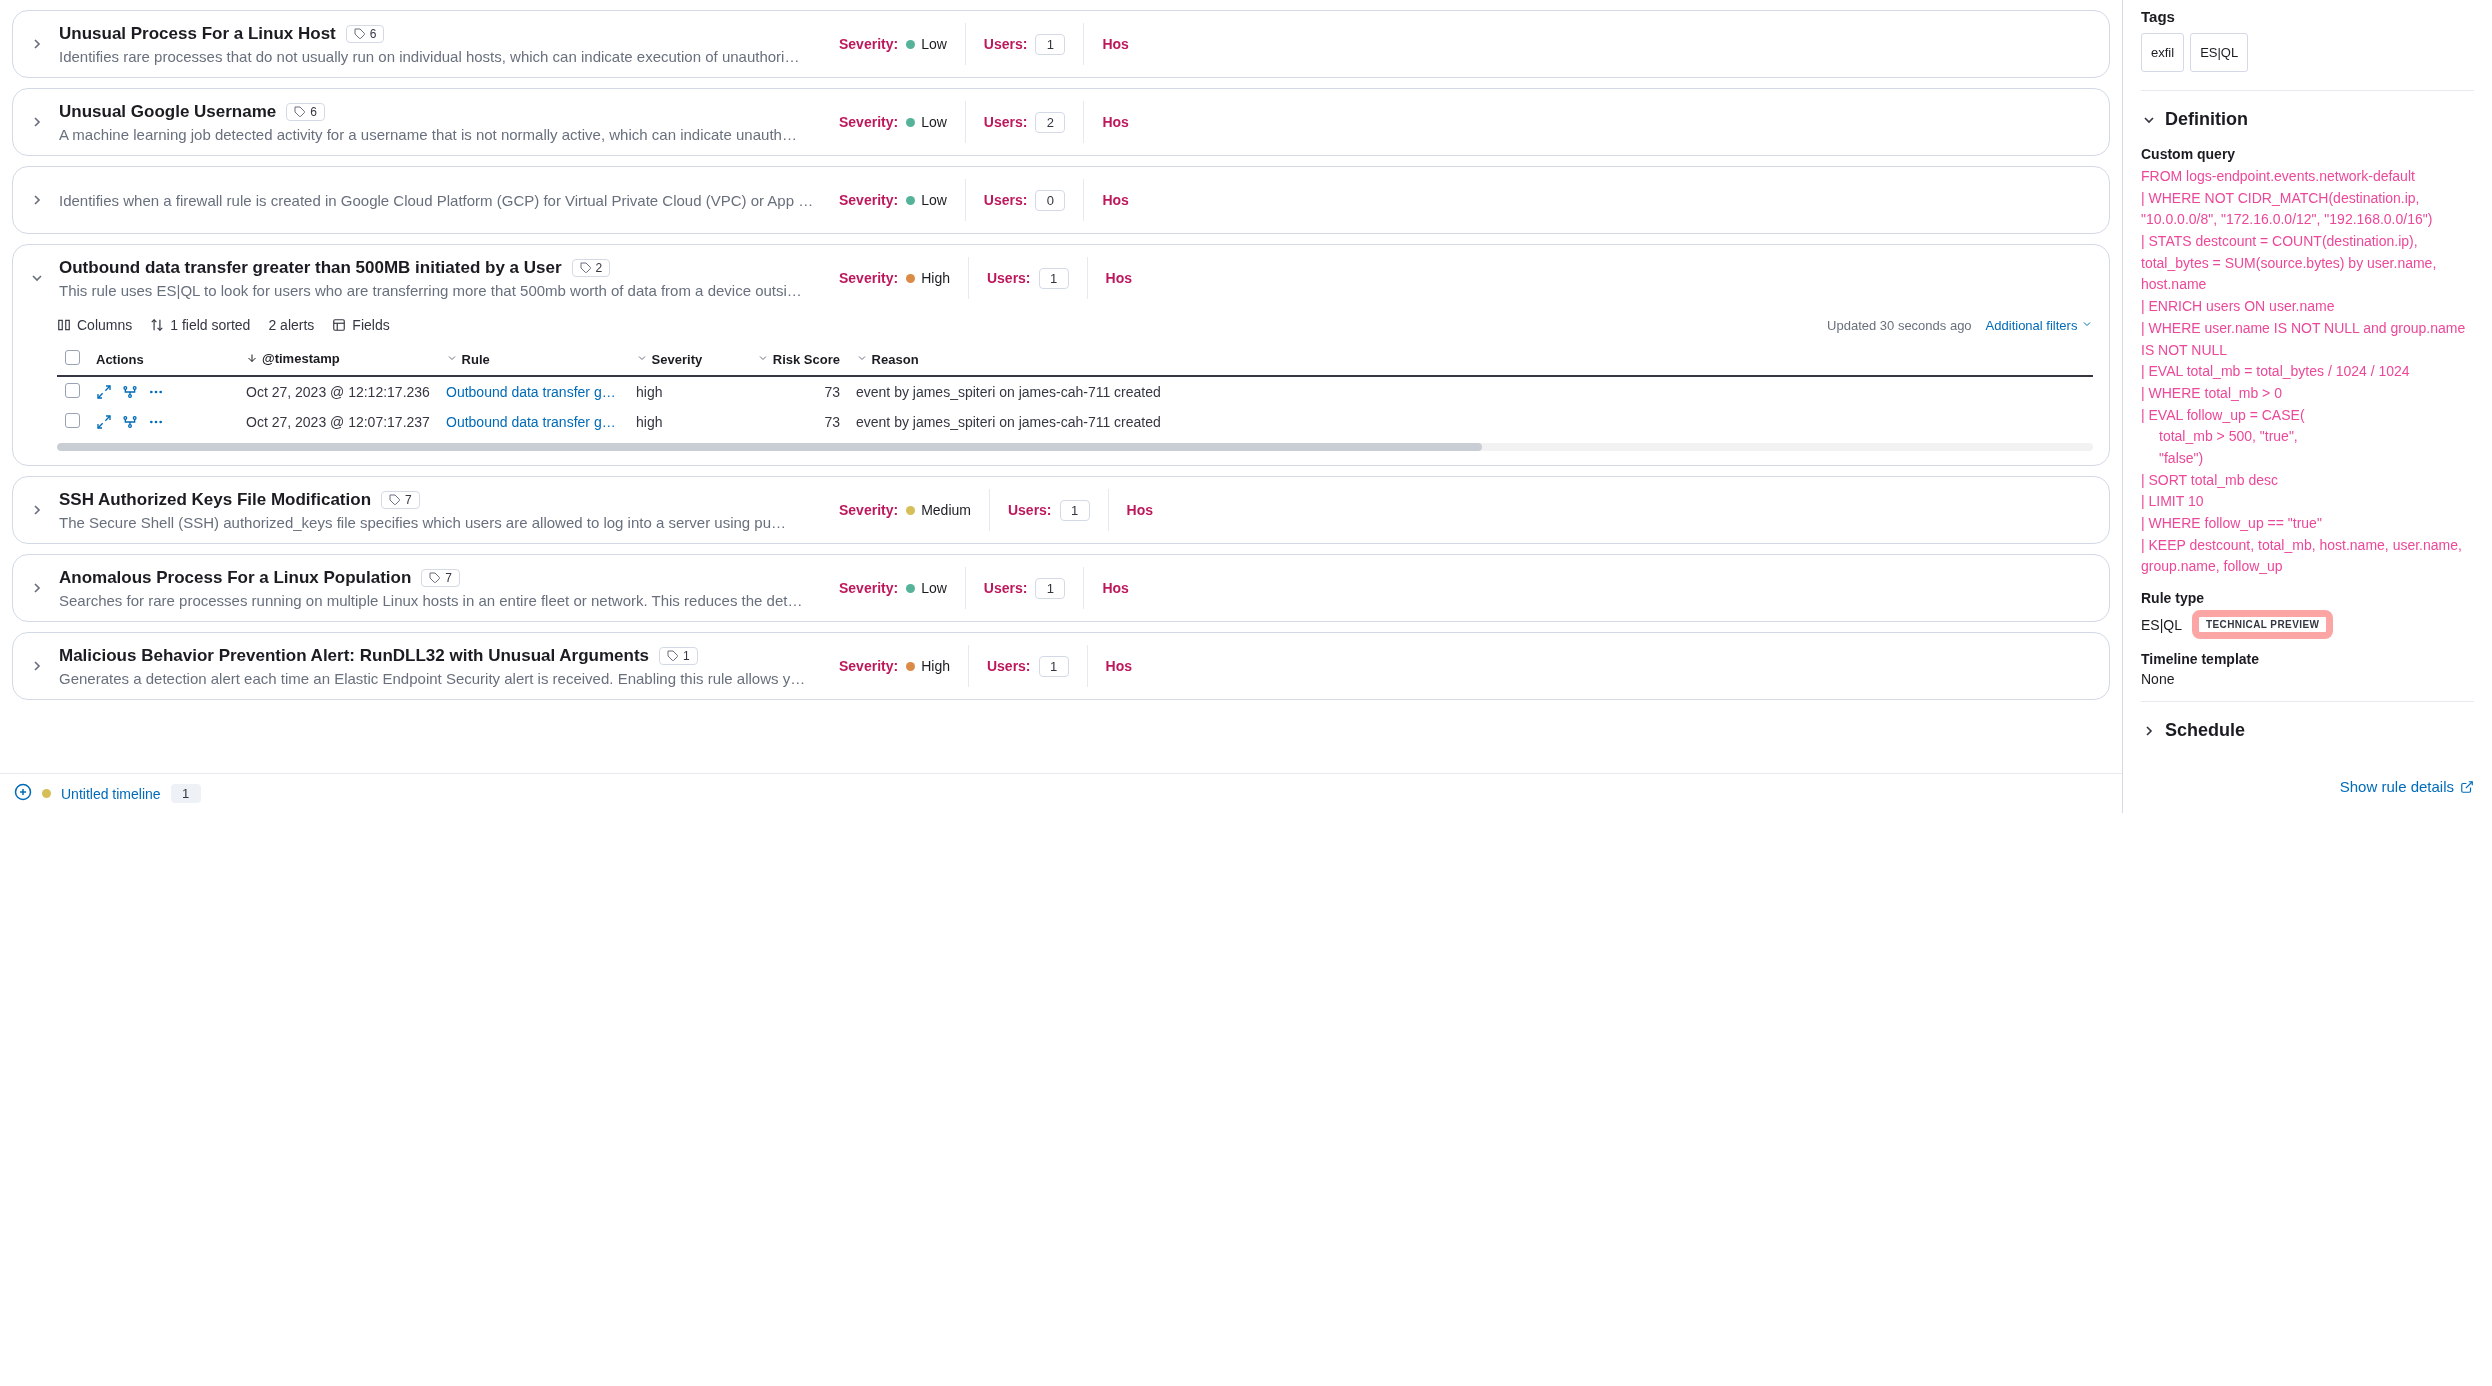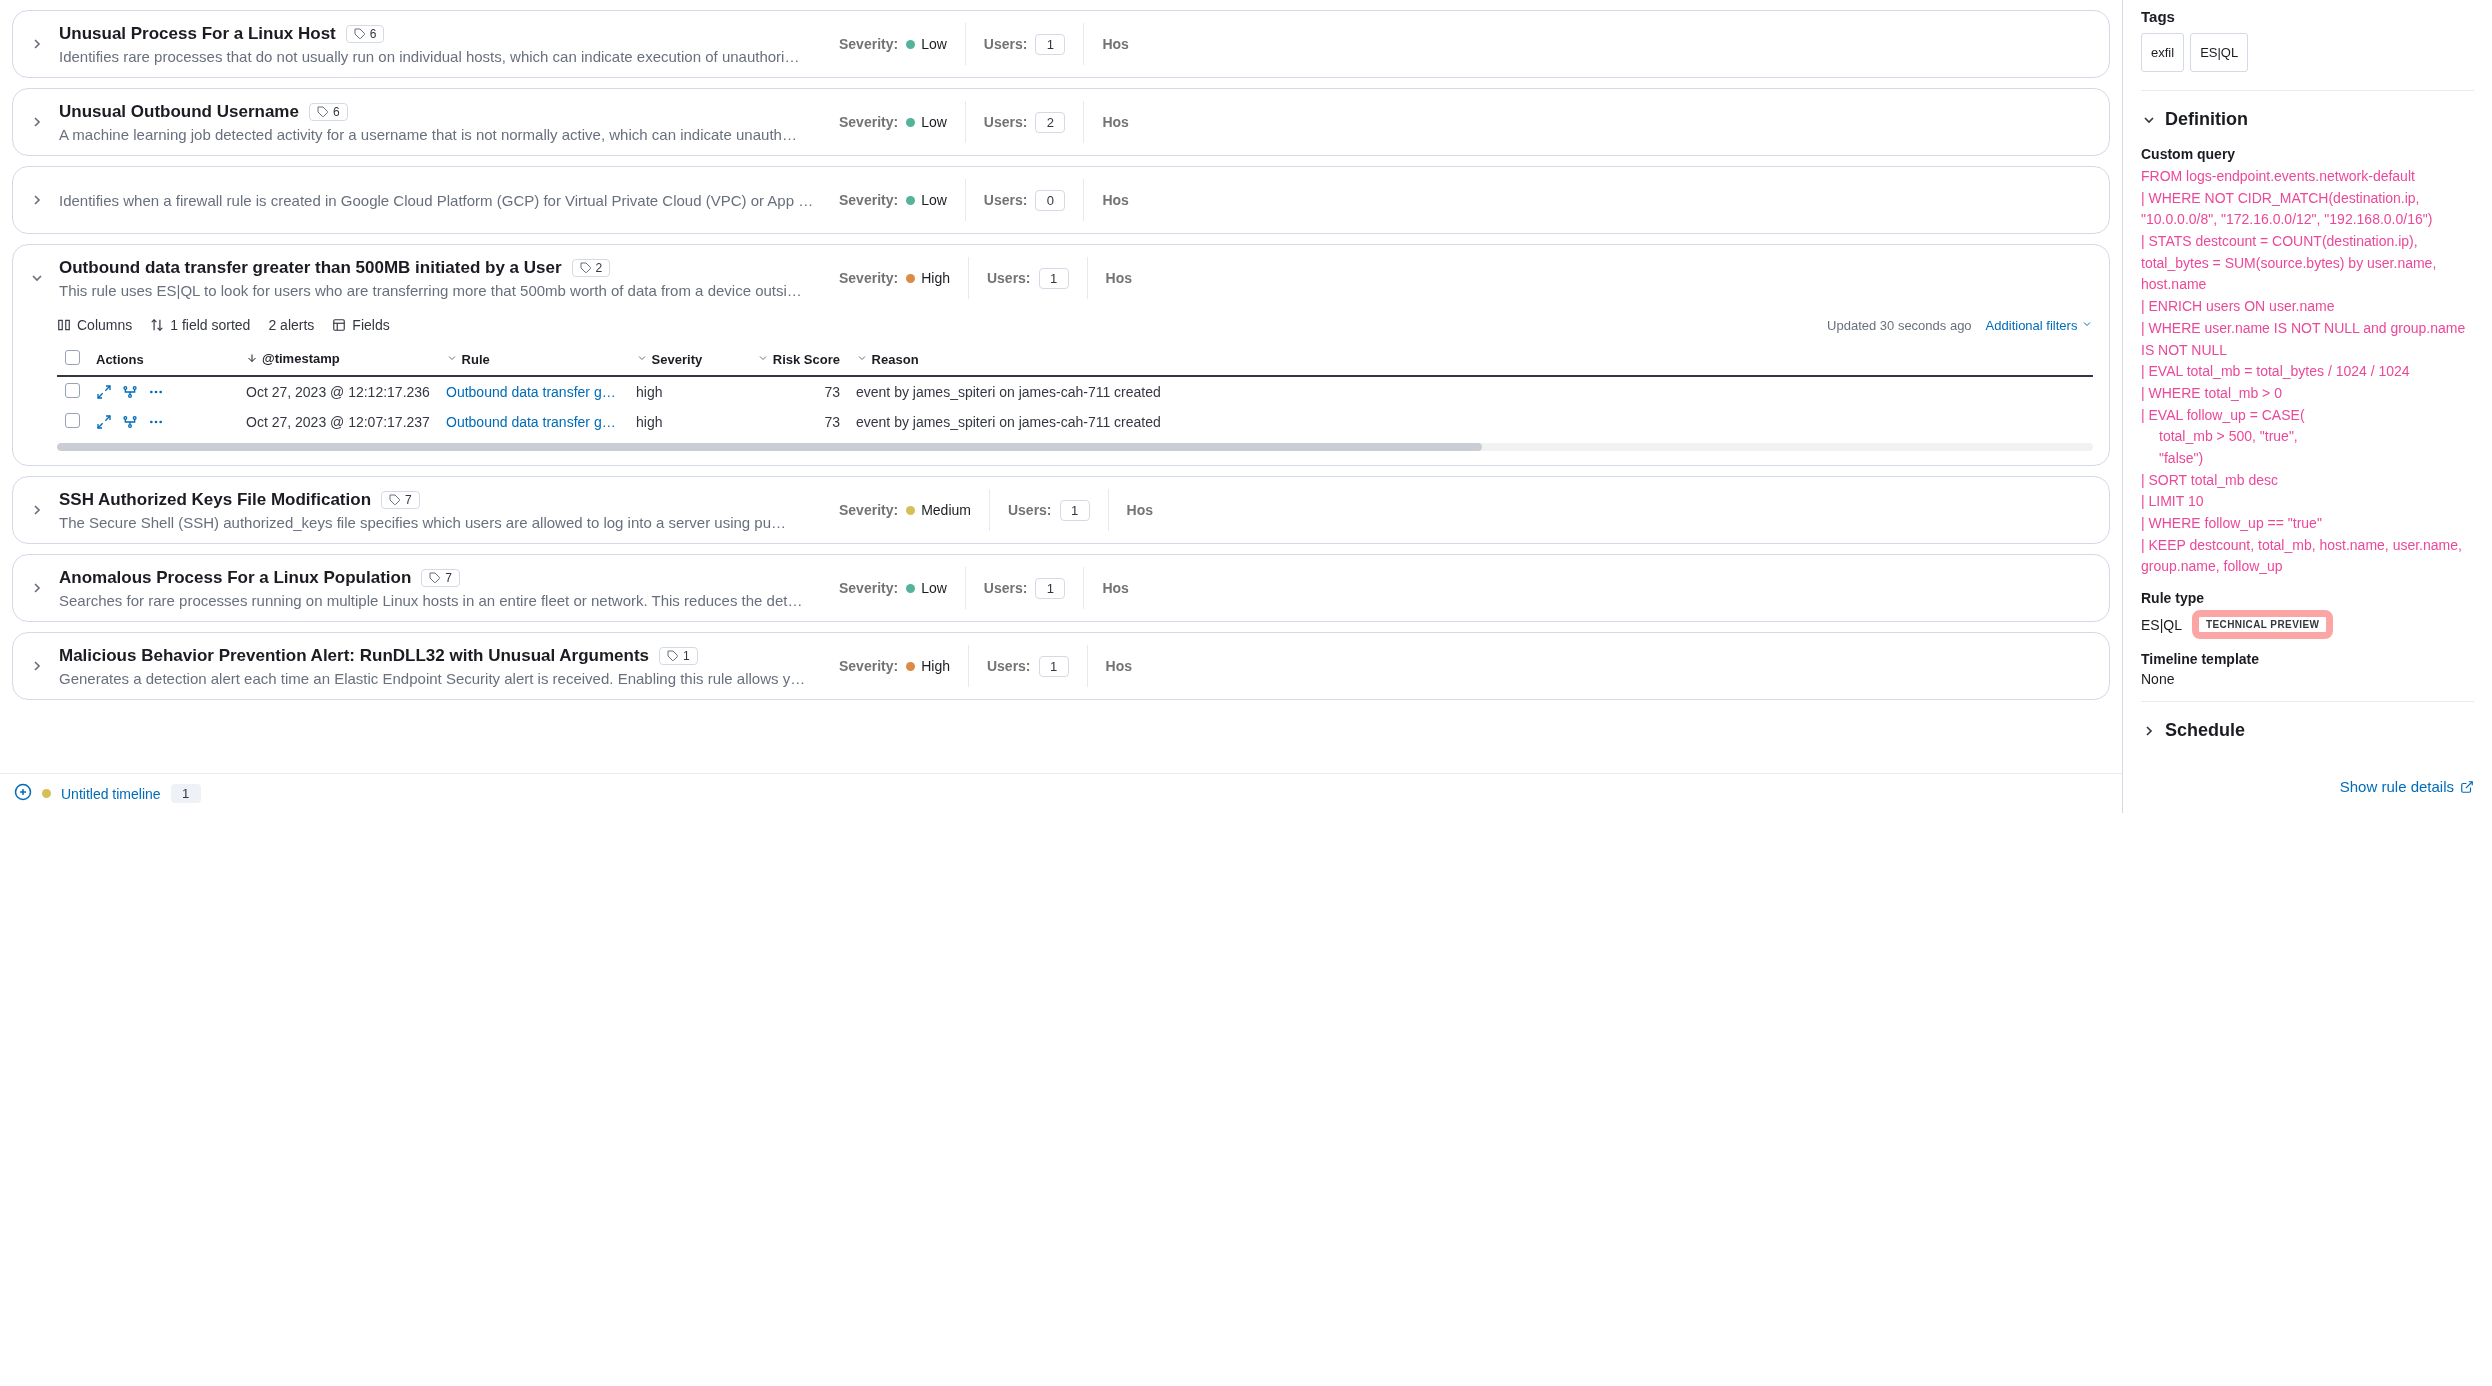--- a/index.html
+++ b/index.html
@@ -54,21 +54,21 @@
     padding: 1px 7px; font-size: 12px; color: #343741;
   }
   .tagcount svg { width: 12px; height: 12px; stroke: #69707d; }
   .rule-desc {
     color: #69707d; font-size: 15px;
     white-space: nowrap; overflow: hidden; text-overflow: ellipsis;
   }
   .rule-stats { display: flex; align-items: center; gap: 0; }
   .stat-group { display: flex; align-items: center; padding: 0 18px; border-left: 1px solid #e5e9f0; height: 42px; font-size: 14px;}
   .stat-group:first-child { border-left: none; padding-left:0;}
-  .stat-label { color: #737373; font-weight: 600; margin-right: 8px;}
+  .stat-label { color: #be185d; font-weight: 600; margin-right: 8px;}
   .sev-dot { width: 9px; height: 9px; border-radius: 50%; display: inline-block; margin-right: 6px;}
   .sev-low { background: #54b399; }
   .sev-medium { background: #d6bf57; }
   .sev-high { background: #da8b45; }
   .count-badge {
     border: 1px solid #d3dae6; border-radius: 4px; min-width: 30px; text-align: center;
     padding: 2px 8px; font-size: 13px; color: #343741;
   }
   
   .rule-expanded { padding: 0 16px 14px 44px; }
@@ -179,21 +179,21 @@
           </div>
         </div>
       </div>
       <div class="rule-card">
         <div class="rule-header">
           <span class="chev"><svg viewBox="0 0 24 24" fill="none" stroke="currentColor" stroke-width="2.5">
               <polyline points="9 6 15 12 9 18"></polyline>
             </svg></span>
           <div class="rule-info">
             <div class="rule-title-row">
-              <span class="rule-title">Unusual Outbound Username</span>
+              <span class="rule-title">Unusual Google Username</span>
               <span class="tagcount">
                 <svg viewBox="0 0 24 24" fill="none" stroke="currentColor" stroke-width="2">
                   <path d="M20.59 13.41l-7.17 7.17a2 2 0 0 1-2.83 0L2 12V2h10l8.59 8.59a2 2 0 0 1 0 2.82z"></path>
                   <line x1="7" y1="7" x2="7.01" y2="7"></line>
                 </svg>
                 <span>6</span>
               </span>
             </div>
             <div class="rule-desc">A machine learning job detected activity for a username that is not normally active, which can indicate unauth…</div>
           </div>

